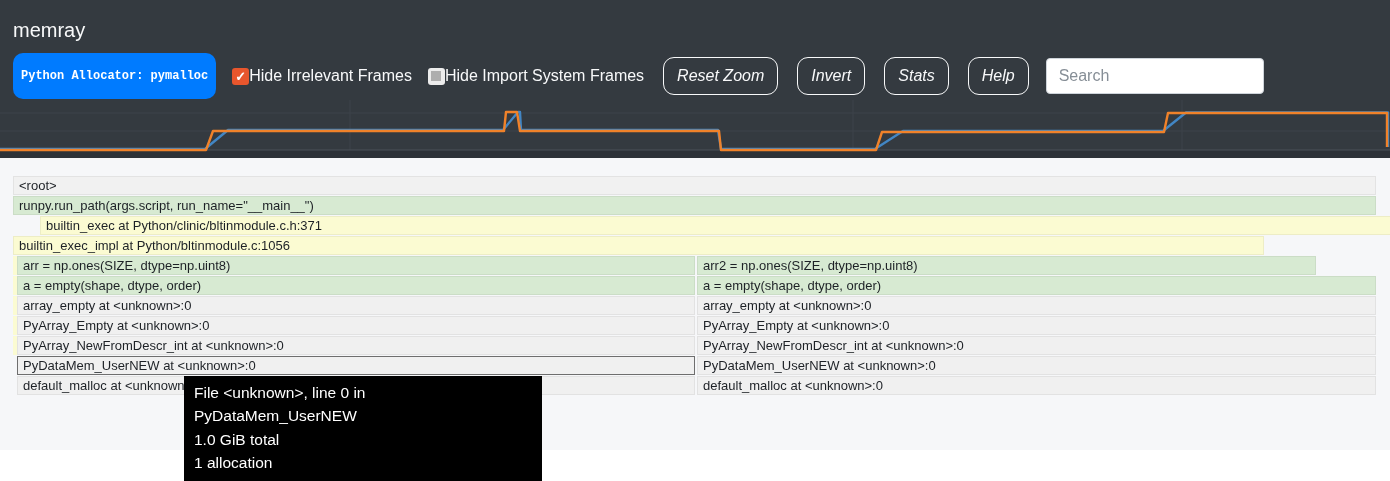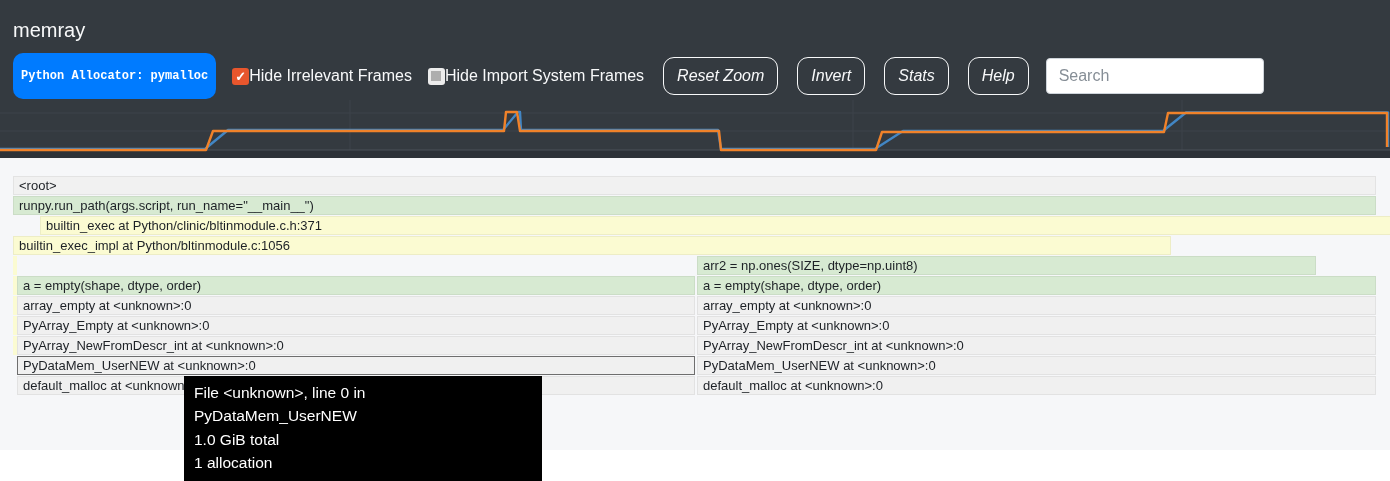--- a/index.html
+++ b/index.html
@@ -82,22 +82,23 @@
       <polyline points="0,50 206,50 213,31 504,31 506,12 517,12 520,31 719,31 721,50 876,50 882,32 1164,32 1168,13 1387,13 1387,47" fill="none" stroke="#f0822a" stroke-width="2.4" stroke-linejoin="round"></polyline>
     </svg>
 </header>
 
 <main class="main">
   <div class="flame-wrap">
     <div class="flame" id="flame">
         <div class="frame" style="top: 0px; left: 0px; width: 1363px; background: rgb(241, 241, 241);">&lt;root&gt;</div>
         <div class="frame" style="top: 20px; left: 0px; width: 1363px; background: rgb(215, 234, 210);">runpy.run_path(args.script, run_name="__main__")</div>
         <div class="frame" style="top: 40px; left: 0px; width: 1363px; background: rgb(251, 251, 210); margin-left: 27px;">builtin_exec at Python/clinic/bltinmodule.c.h:371</div>
-        <div class="frame" style="top: 60px; left: 0px; width: 1158px; background: rgb(251, 251, 210);">builtin_exec_impl at Python/bltinmodule.c:1056</div>
+        <div class="frame" style="top: 60px; left: 0px; width: 1251px; background: rgb(251, 251, 210);">builtin_exec_impl at Python/bltinmodule.c:1056</div>
         <div class="sliver" style="top: 80px; background: rgb(251, 251, 210);"></div>
+        <div class="frame" style="top: 80px; left: 4px; width: 678px; background: rgb(215, 234, 210);">arr = np.ones(SIZE, dtype=np.uint8)</div>
         <div class="frame" style="top: 80px; left: 684px; width: 619px; background: rgb(215, 234, 210);">arr2 = np.ones(SIZE, dtype=np.uint8)</div>
         <div class="sliver" style="top: 100px; background: rgb(251, 251, 210);"></div>
         <div class="frame" style="top: 100px; left: 4px; width: 678px; background: rgb(215, 234, 210);">a = empty(shape, dtype, order)</div>
         <div class="frame" style="top: 100px; left: 684px; width: 679px; background: rgb(215, 234, 210);">a = empty(shape, dtype, order)</div>
         <div class="sliver" style="top: 120px; background: rgb(251, 251, 210);"></div>
         <div class="frame" style="top: 120px; left: 4px; width: 678px; background: rgb(240, 240, 240);">array_empty at &lt;unknown&gt;:0</div>
         <div class="frame" style="top: 120px; left: 684px; width: 679px; background: rgb(240, 240, 240);">array_empty at &lt;unknown&gt;:0</div>
         <div class="sliver" style="top: 140px; background: rgb(251, 251, 210);"></div>
         <div class="frame" style="top: 140px; left: 4px; width: 678px; background: rgb(240, 240, 240);">PyArray_Empty at &lt;unknown&gt;:0</div>
         <div class="frame" style="top: 140px; left: 684px; width: 679px; background: rgb(240, 240, 240);">PyArray_Empty at &lt;unknown&gt;:0</div>

